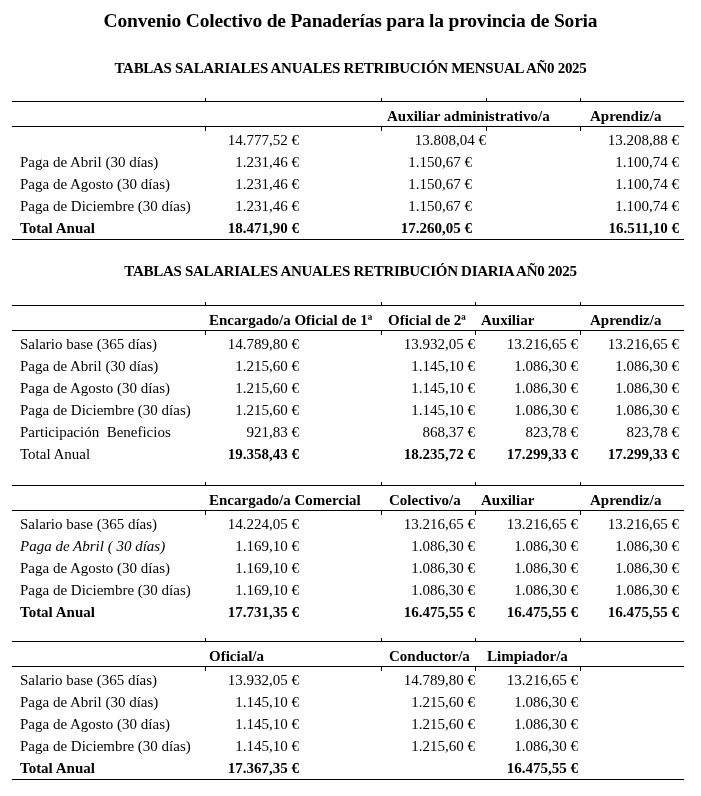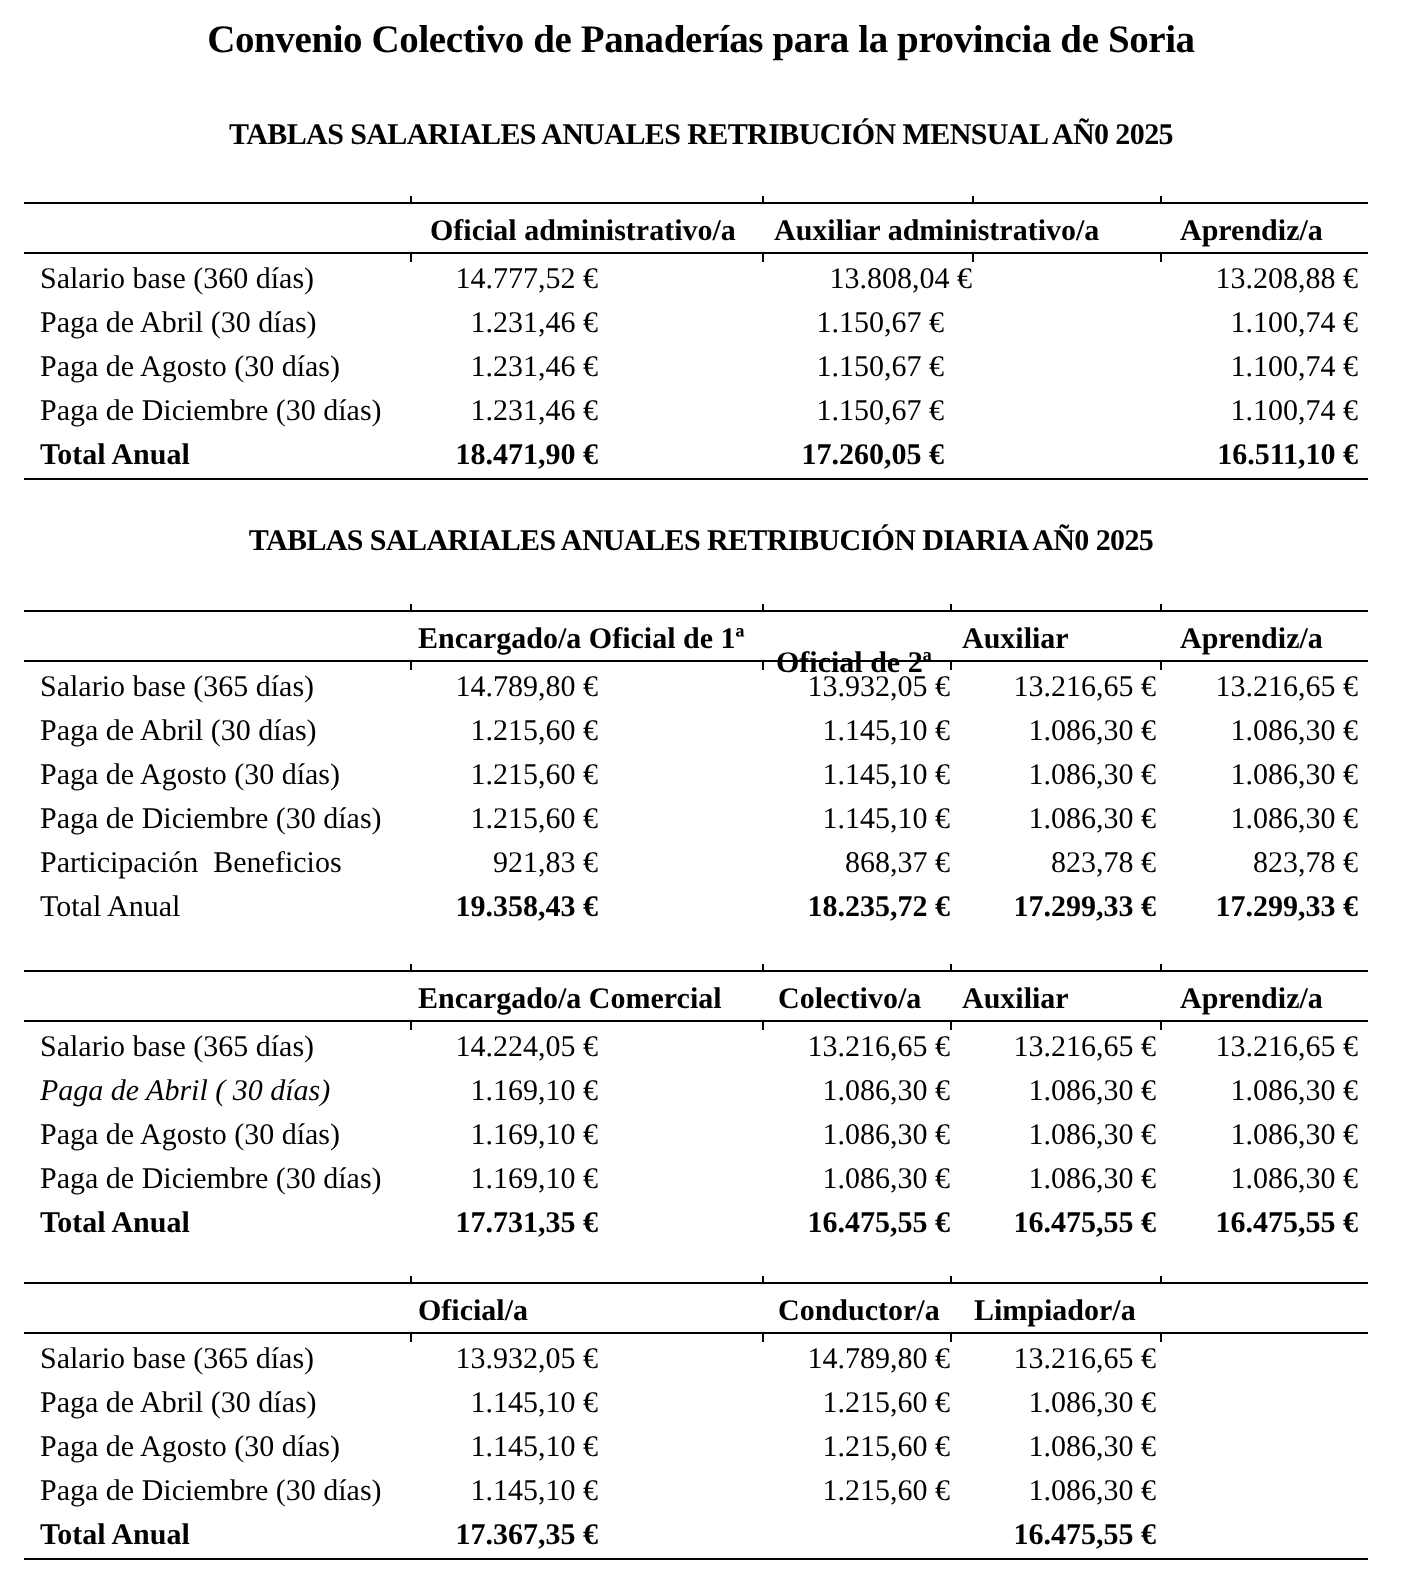--- a/index.html
+++ b/index.html
@@ -41,26 +41,24 @@
 <div id="t1" class="tbl bottom" style="top:101px;">
     <div class="row head">
       <span class="tick" style="left: 193px;"></span>
       <span class="tick b" style="left: 193px;"></span>
       <span class="tick" style="left: 369px;"></span>
       <span class="tick b" style="left: 369px;"></span>
       <span class="tick" style="left: 474px;"></span>
       <span class="tick b" style="left: 474px;"></span>
       <span class="tick" style="left: 568px;"></span>
       <span class="tick b" style="left: 568px;"></span>
-      <span class="cell" style="left: 203px;">Oficial administrativo/a</span>
       <span class="cell" style="left: 375px;">Auxiliar administrativo/a</span>
       <span class="cell" style="left: 578px;">Aprendiz/a</span>
     </div>
     <div class="row first">
-      <span class="cell lbl" style="white-space: pre;">Salario base (360 días)</span>
       <span class="cell r" style="right: 385px;">14.777,52 €</span>
       <span class="cell r" style="right: 198px;">13.808,04 €</span>
       <span class="cell r" style="right: 5px;">13.208,88 €</span>
     </div>
     <div class="row">
       <span class="cell lbl" style="white-space: pre;">Paga de Abril (30 días)</span>
       <span class="cell r" style="right: 385px;">1.231,46 €</span>
       <span class="cell r" style="right: 212px;">1.150,67 €</span>
       <span class="cell r" style="right: 5px;">1.100,74 €</span>
     </div>
@@ -87,21 +85,21 @@
     <div class="row head">
       <span class="tick" style="left: 193px;"></span>
       <span class="tick b" style="left: 193px;"></span>
       <span class="tick" style="left: 369px;"></span>
       <span class="tick b" style="left: 369px;"></span>
       <span class="tick" style="left: 463px;"></span>
       <span class="tick b" style="left: 463px;"></span>
       <span class="tick" style="left: 568px;"></span>
       <span class="tick b" style="left: 568px;"></span>
       <span class="cell" style="left: 197px;">Encargado/a Oficial de 1ª</span>
-      <span class="cell" style="left: 376px; margin-top: 12px;">Oficial de 2ª</span>
+      <span class="cell" style="left: 376px;">Oficial de 2ª</span>
       <span class="cell" style="left: 469px;">Auxiliar</span>
       <span class="cell" style="left: 578px;">Aprendiz/a</span>
     </div>
     <div class="row first">
       <span class="cell lbl" style="white-space: pre;">Salario base (365 días)</span>
       <span class="cell r" style="right: 385px;">14.789,80 €</span>
       <span class="cell r" style="right: 209px;">13.932,05 €</span>
       <span class="cell r" style="right: 106px;">13.216,65 €</span>
       <span class="cell r" style="right: 5px;">13.216,65 €</span>
     </div>

